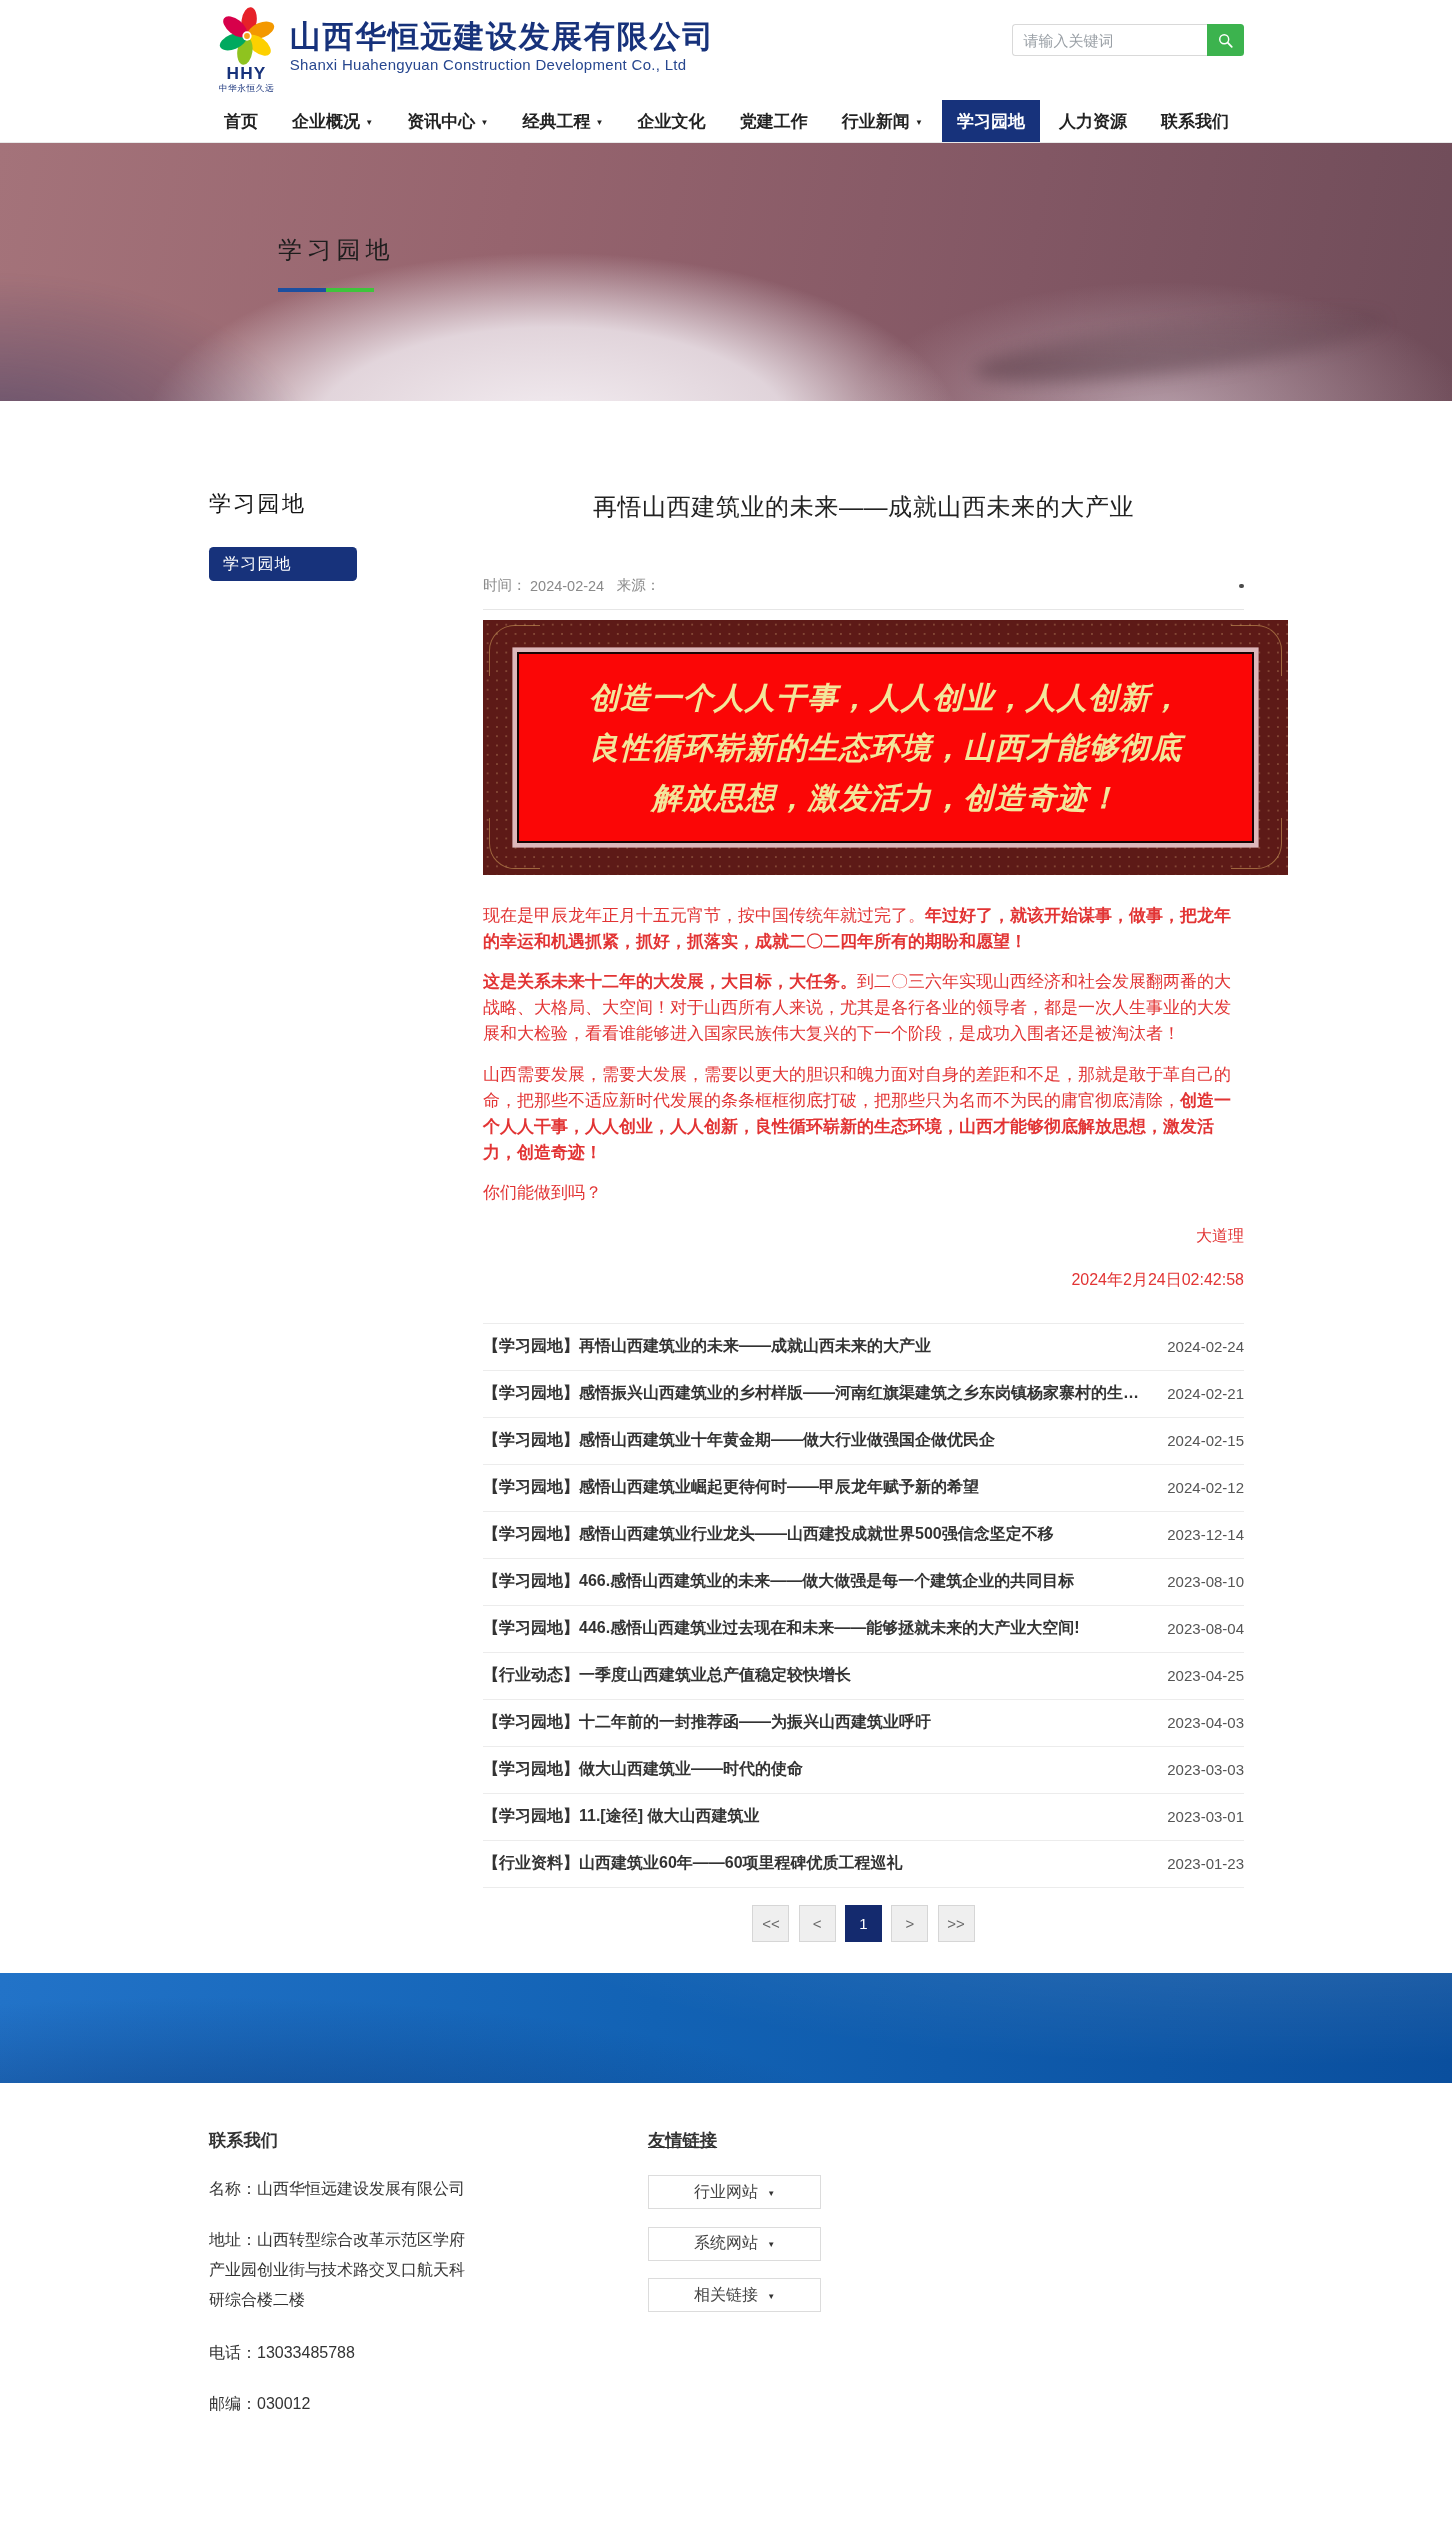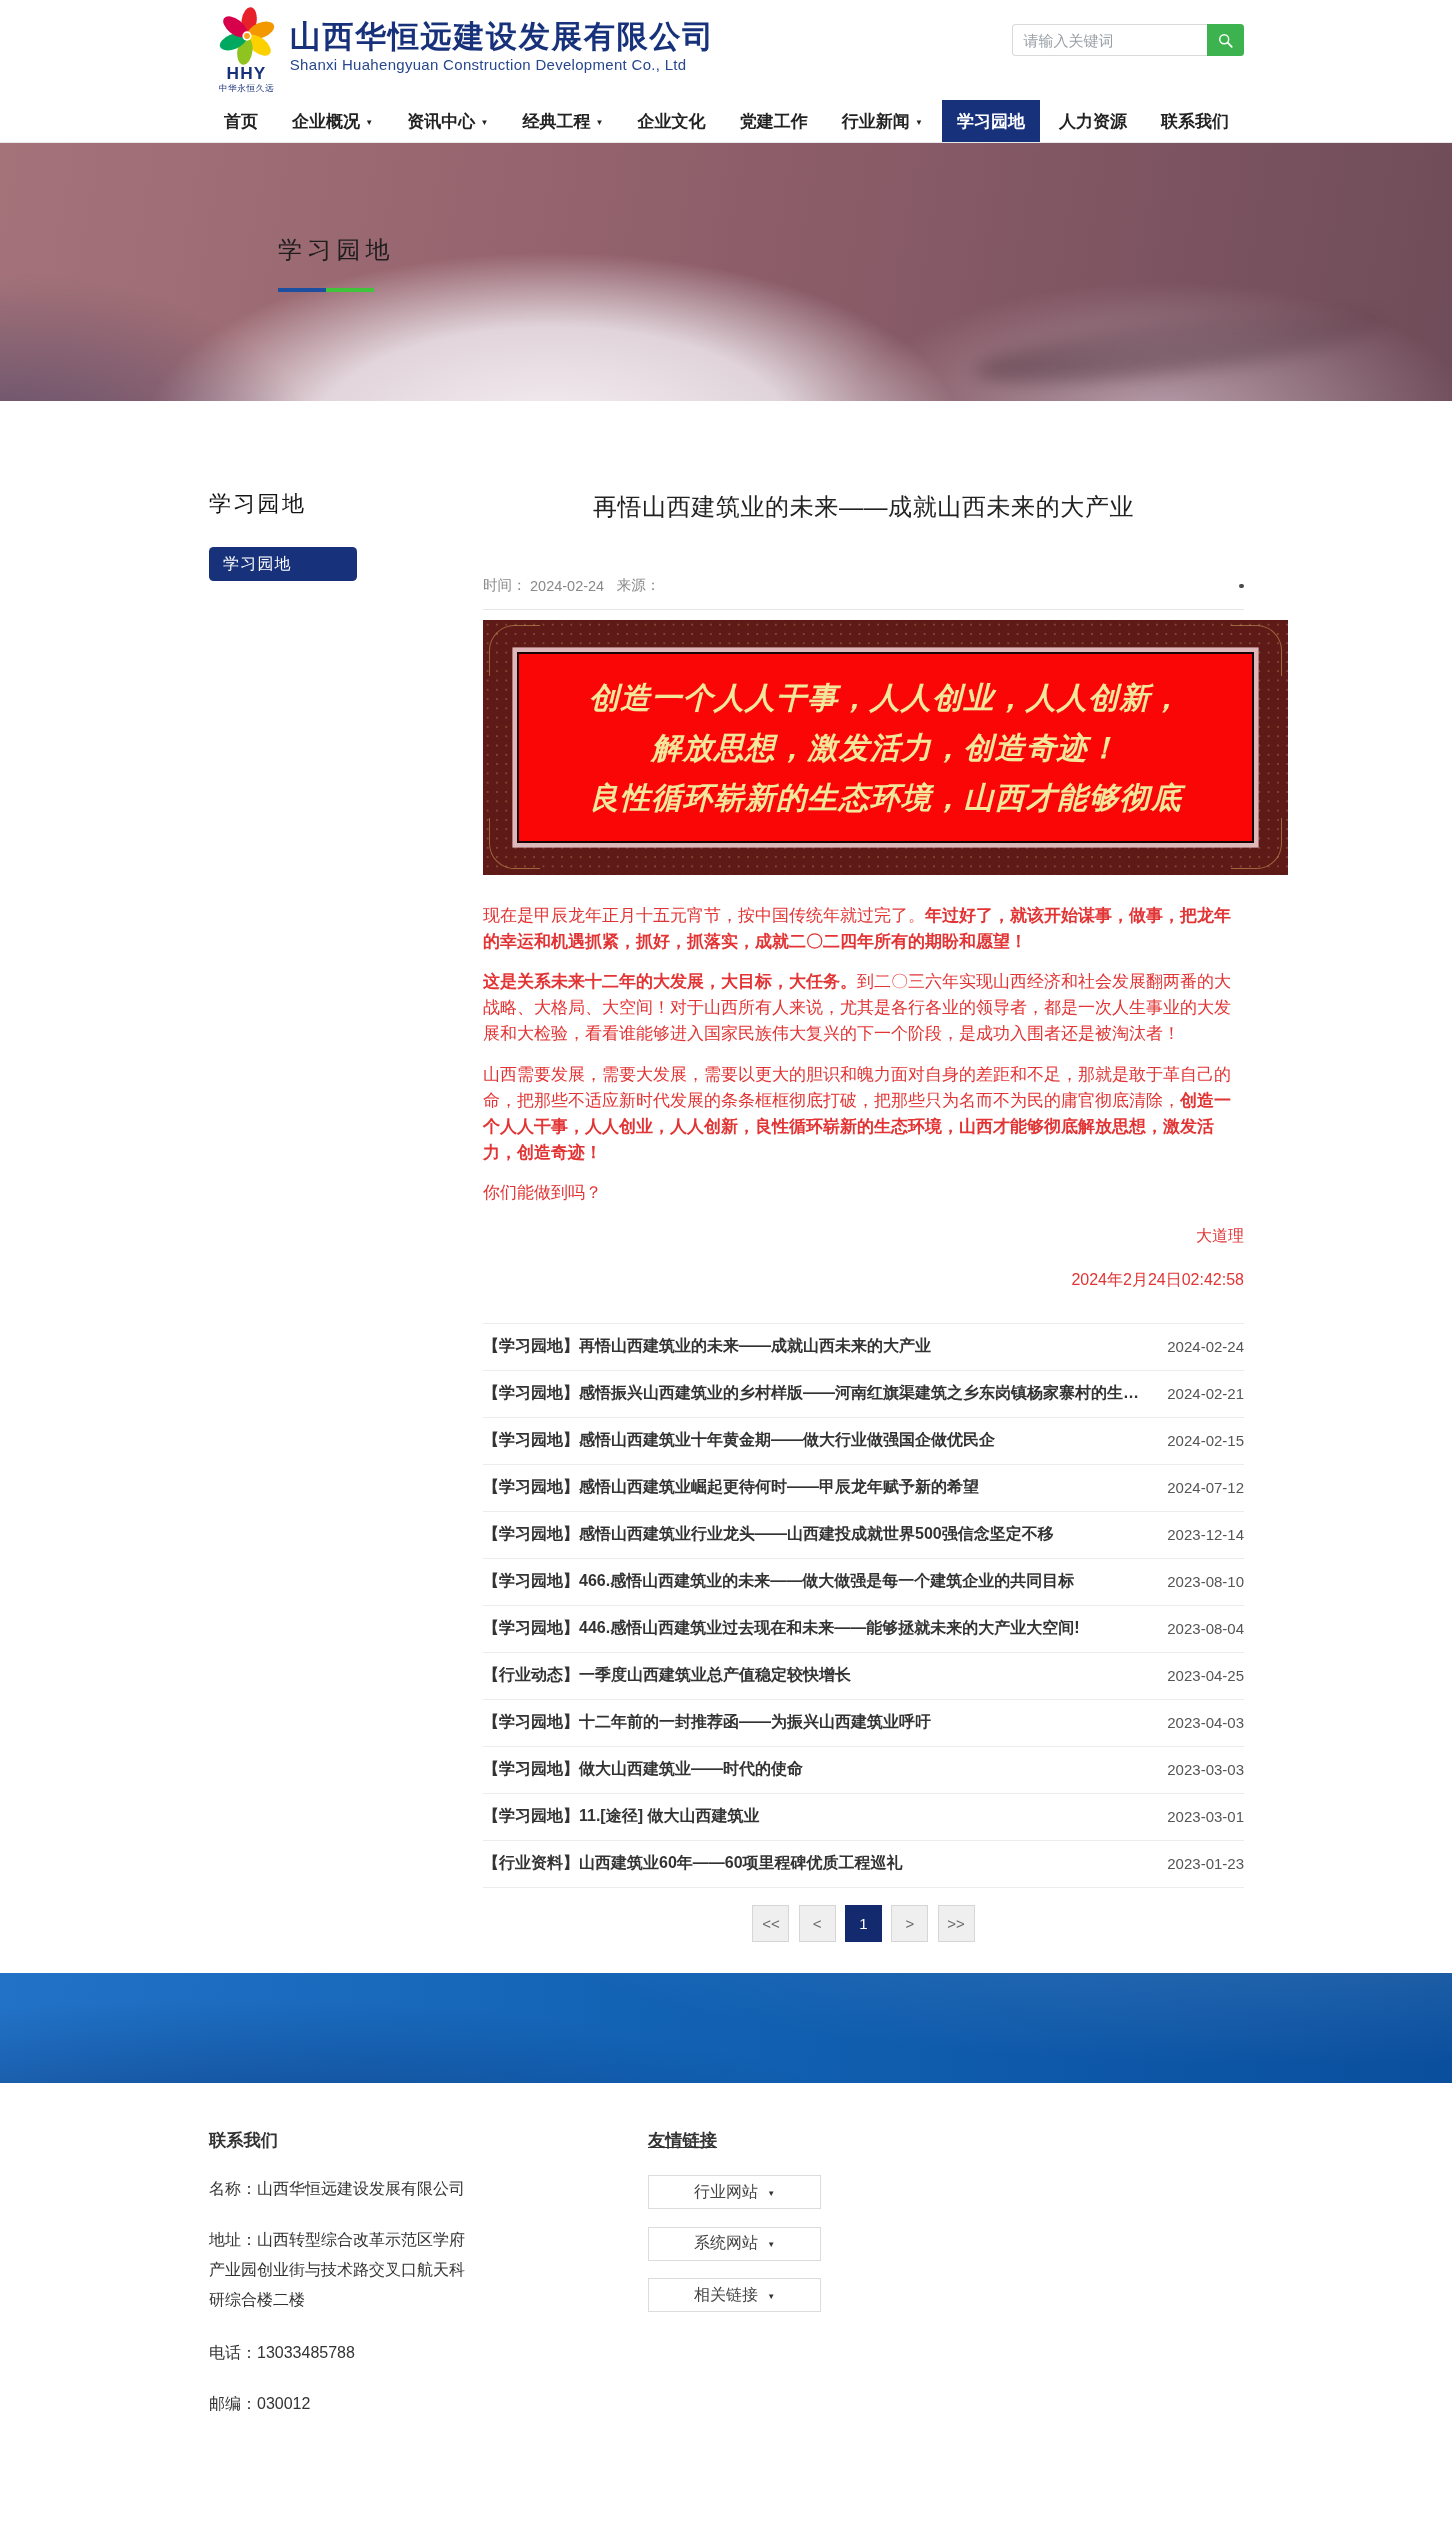--- a/index.html
+++ b/index.html
@@ -226,22 +226,22 @@
         </div>
 
         <figure class="quote" style="margin-block:9.3px 0;">
           <div class="quote-frame">
             <span class="quote-corner qc-tl"></span>
             <span class="quote-corner qc-tr"></span>
             <span class="quote-corner qc-bl"></span>
             <span class="quote-corner qc-br"></span>
             <div class="quote-inner">
               <p>创造一个人人干事，人人创业，人人创新，</p>
+              <p>良性循环崭新的生态环境，山西才能够彻底</p>
               <p>解放思想，激发活力，创造奇迹！</p>
-              <p>良性循环崭新的生态环境，山西才能够彻底</p>
             </div>
           </div>
         </figure>
 
         <div class="article-body">
           <p><span>现在是甲辰龙年正月十五元宵节，按中国传统年就过完了。</span><span class="b">年过好了，就该开始谋事，做事，把龙年的幸运和机遇抓紧，抓好，抓落实，成就二〇二四年所有的期盼和愿望！</span></p>
           <p><span class="b">这是关系未来十二年的大发展，大目标，大任务。</span><span>到二〇三六年实现山西经济和社会发展翻两番的大战略、大格局、大空间！对于山西所有人来说，尤其是各行各业的领导者，都是一次人生事业的大发展和大检验，看看谁能够进入国家民族伟大复兴的下一个阶段，是成功入围者还是被淘汰者！</span></p>
           <p><span>山西需要发展，需要大发展，需要以更大的胆识和魄力面对自身的差距和不足，那就是敢于革自己的命，把那些不适应新时代发展的条条框框彻底打破，把那些只为名而不为民的庸官彻底清除，</span><span class="b">创造一个人人干事，人人创业，人人创新，良性循环崭新的生态环境，山西才能够彻底解放思想，激发活力，创造奇迹！</span></p>
           <p><span>你们能做到吗？</span></p>
         </div>
@@ -257,21 +257,21 @@
           <a class="news-row">
               <span class="t">【学习园地】感悟振兴山西建筑业的乡村样版——河南红旗渠建筑之乡东岗镇杨家寨村的生动实践</span>
               <span class="d">2024-02-21</span>
             </a>
           <a class="news-row">
               <span class="t">【学习园地】感悟山西建筑业十年黄金期——做大行业做强国企做优民企</span>
               <span class="d">2024-02-15</span>
             </a>
           <a class="news-row">
               <span class="t">【学习园地】感悟山西建筑业崛起更待何时——甲辰龙年赋予新的希望</span>
-              <span class="d">2024-07-12</span>
+              <span class="d">2024-02-12</span>
             </a>
           <a class="news-row">
               <span class="t">【学习园地】感悟山西建筑业行业龙头——山西建投成就世界500强信念坚定不移</span>
               <span class="d">2023-12-14</span>
             </a>
           <a class="news-row">
               <span class="t">【学习园地】466.感悟山西建筑业的未来——做大做强是每一个建筑企业的共同目标</span>
               <span class="d">2023-08-10</span>
             </a>
           <a class="news-row">

